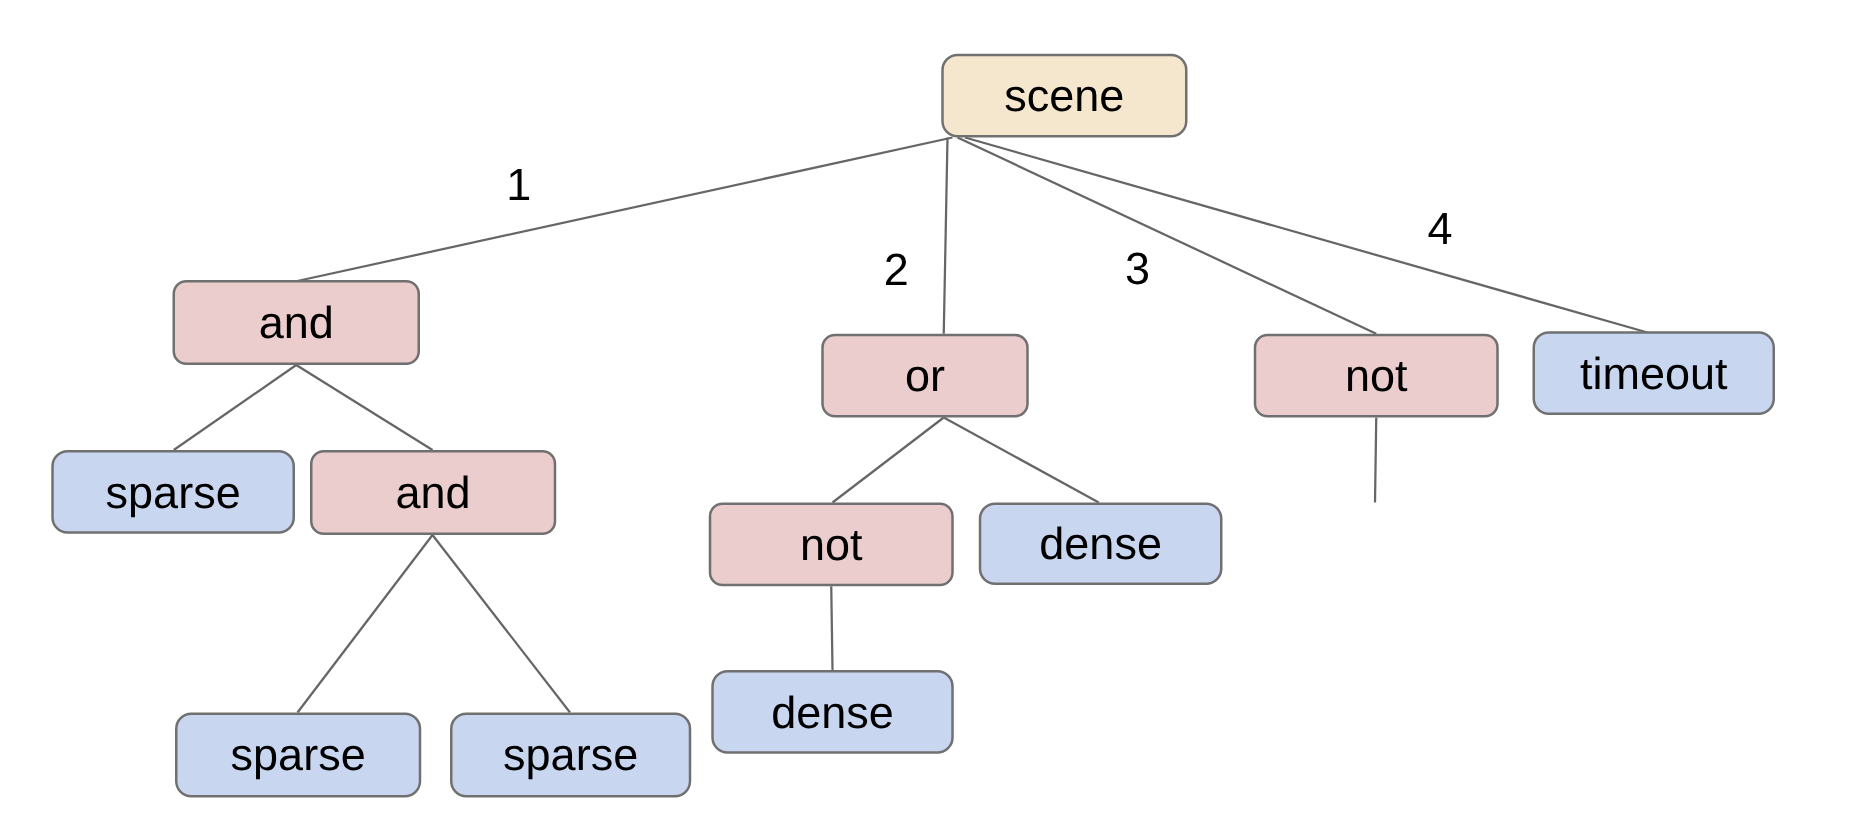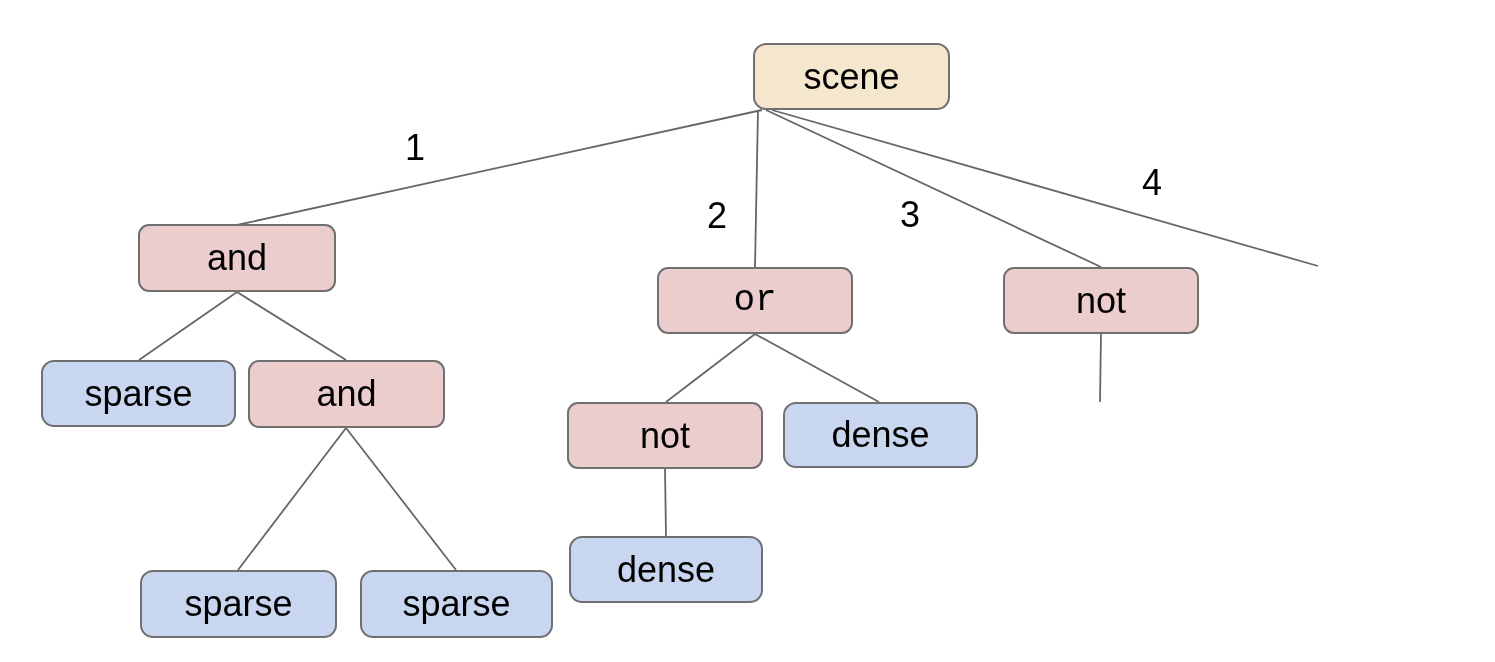--- a/index.html
+++ b/index.html
@@ -67,22 +67,23 @@
     <line x1="1101" y1="334" x2="1100" y2="402"></line>
 
     <text x="415" y="160">1</text>
     <text x="717" y="228">2</text>
     <text x="910" y="227">3</text>
     <text x="1152" y="195">4</text>
   </svg>
 
   <div class="node root" style="left:708px;  top:43px;  width:197px; height:67px;margin-left:45px;">scene</div>
   <div class="node op" style="left:138px;  top:224px; width:198px; height:68px;">and</div>
-  <div class="node op" style="left:657px;  top:267px; width:196px; height:67px;font-family:Liberation Mono, monospace;">or</div>
+  <div class="node op" style="left:657px;  top:267px; width:166px; height:67px;">or</div>
   <div class="node op" style="left:1003px; top:267px; width:196px; height:67px;">not</div>
+  <div class="node leaf" style="left:1226px; top:265px; width:194px; height:67px;">timeout</div>
   <div class="node leaf" style="left:41px;   top:360px; width:195px; height:67px;">sparse</div>
   <div class="node op" style="left:248px;  top:360px; width:197px; height:68px;">and</div>
   <div class="node op" style="left:567px;  top:402px; width:196px; height:67px;">not</div>
   <div class="node leaf" style="left:783px;  top:402px; width:195px; height:66px;">dense</div>
   <div class="node leaf" style="left:140px;  top:570px; width:197px; height:68px;">sparse</div>
   <div class="node leaf" style="left:360px;  top:570px; width:193px; height:68px;">sparse</div>
   <div class="node leaf" style="left:569px;  top:536px; width:194px; height:67px;">dense</div>
 
 </div>
 

